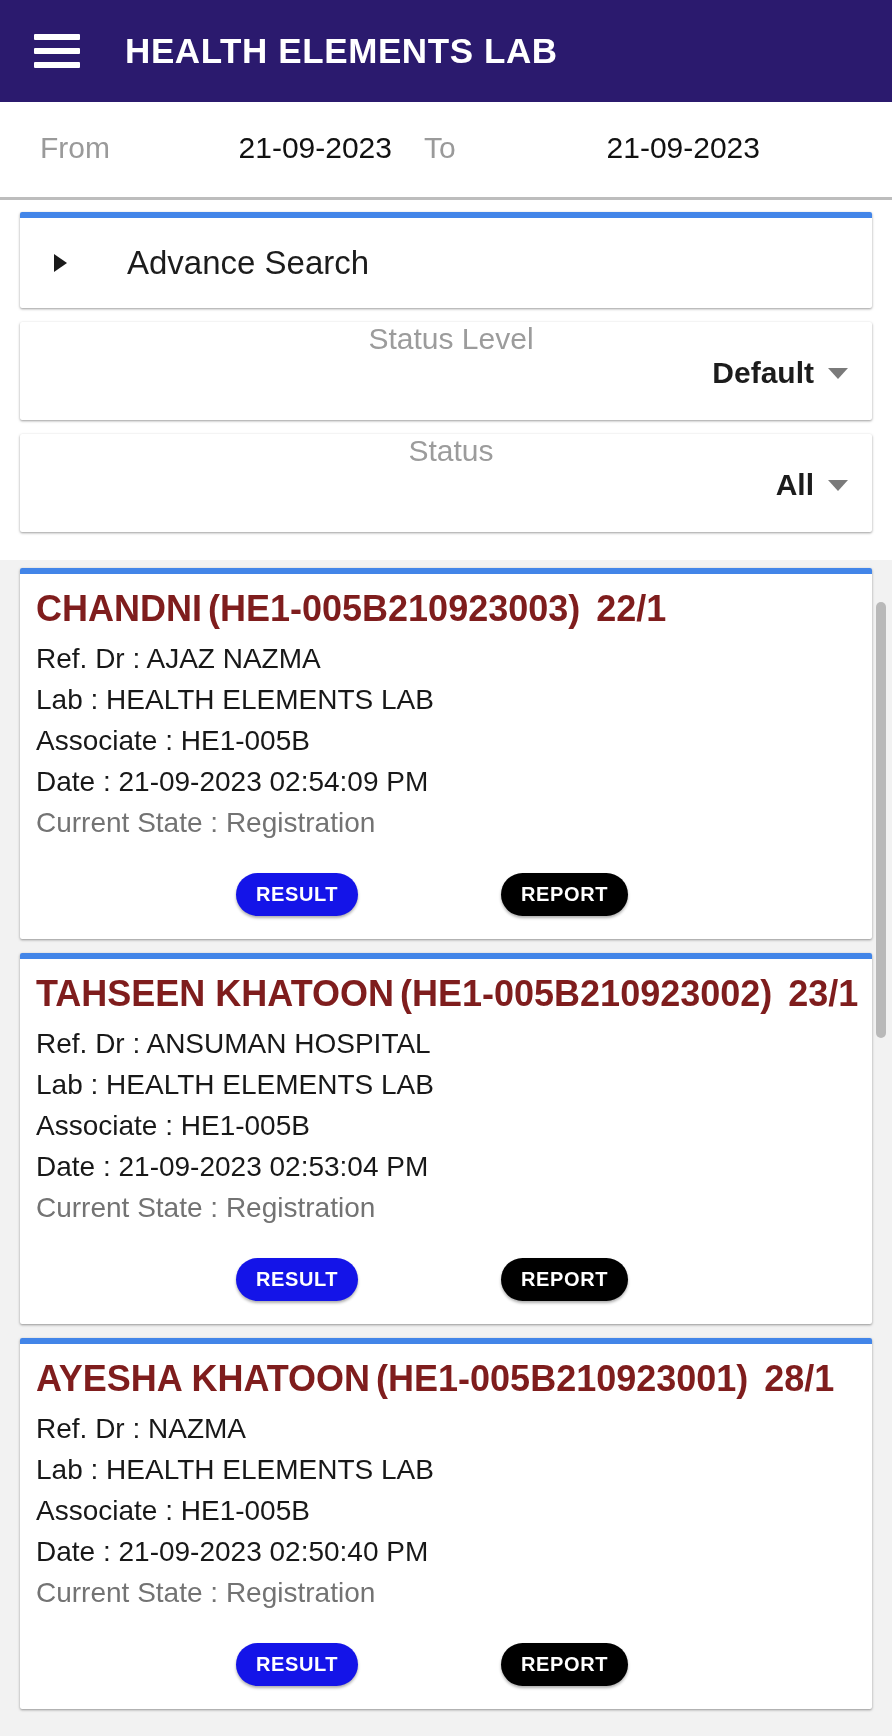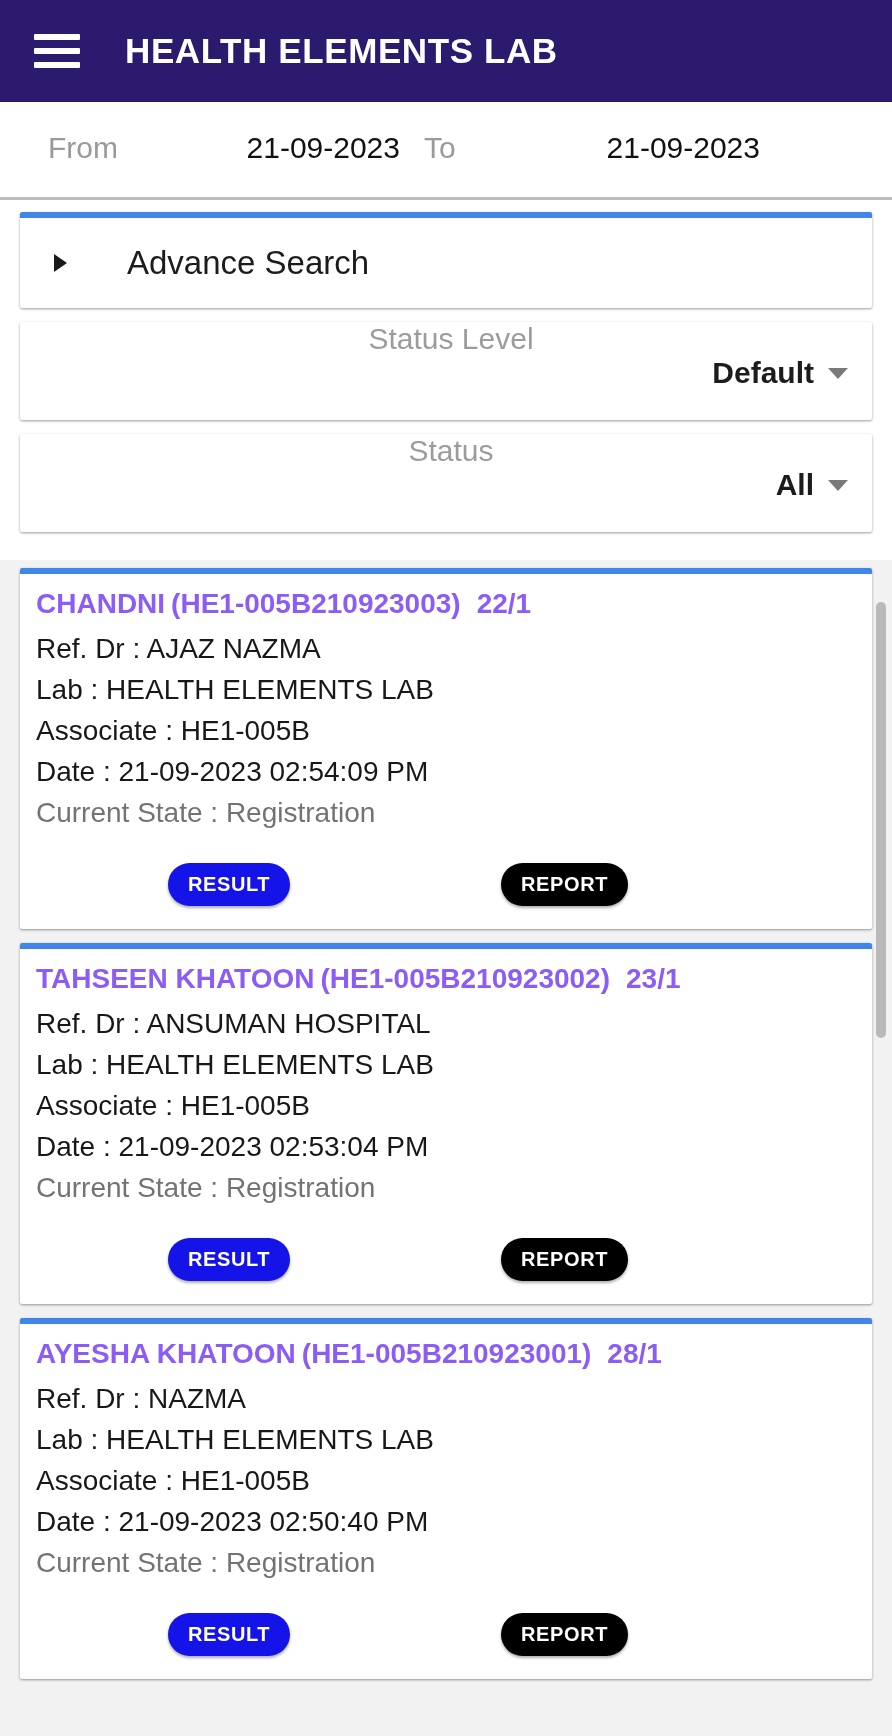--- a/index.html
+++ b/index.html
@@ -46,21 +46,21 @@
     display: flex;
     align-items: center;
   }
   .date-field {
     position: absolute;
     top: 20px;
     height: 52px;
     display: flex;
     align-items: center;
   }
-  .date-field.from { left: 48px; width: 352px; justify-content: center; }
+  .date-field.from { left: 40px; width: 352px; justify-content: center; }
   .date-field.to   { left: 424px; width: 336px; }
   .date-label {
     font-size: 30px;
     color: #9a9a9a;
     white-space: nowrap;
   }
   .date-value {
     font-size: 30px;
     color: #111111;
     margin-left: auto;
@@ -166,23 +166,23 @@
     box-shadow: 0 1px 3px rgba(0,0,0,0.26), 0 1px 2px rgba(0,0,0,0.16);
     overflow: hidden;
   }
   .pcard .accent {
     height: 6px;
     background: #4285e8;
     width: 100%;
   }
   .pcard-body { padding: 14px 20px 0 16px; }
   .pc-title {
-    font-size: 28px;
+    font-size: 36px;
     font-weight: bold;
-    color: #8b5cf6;
+    color: #7f1d1d;
     margin-bottom: 8px;
     white-space: nowrap;
   }
   .pc-title .pid { margin-left: 6px; }
   .pc-title .cnt { margin-left: 16px; }
   .pc-line {
     font-size: 28px;
     color: #181818;
     line-height: 41px;
     white-space: nowrap;
@@ -191,22 +191,23 @@
     font-size: 28px;
     color: #737373;
     line-height: 41px;
     white-space: nowrap;
     margin-bottom: 6px;
   }
   .pc-actions {
     height: 90px;
     display: flex;
     align-items: center;
-    padding: 0 12px 0 2px;
-    position: relative;
+    padding: 0 12px 0 22px;
+    position: relative;
+    margin-left: 48px;
   }
   .btn {
     border: none;
     border-radius: 22px;
     color: #ffffff;
     font-size: 20px;
     font-weight: bold;
     letter-spacing: 0.6px;
     padding: 10px 20px;
     cursor: pointer;

